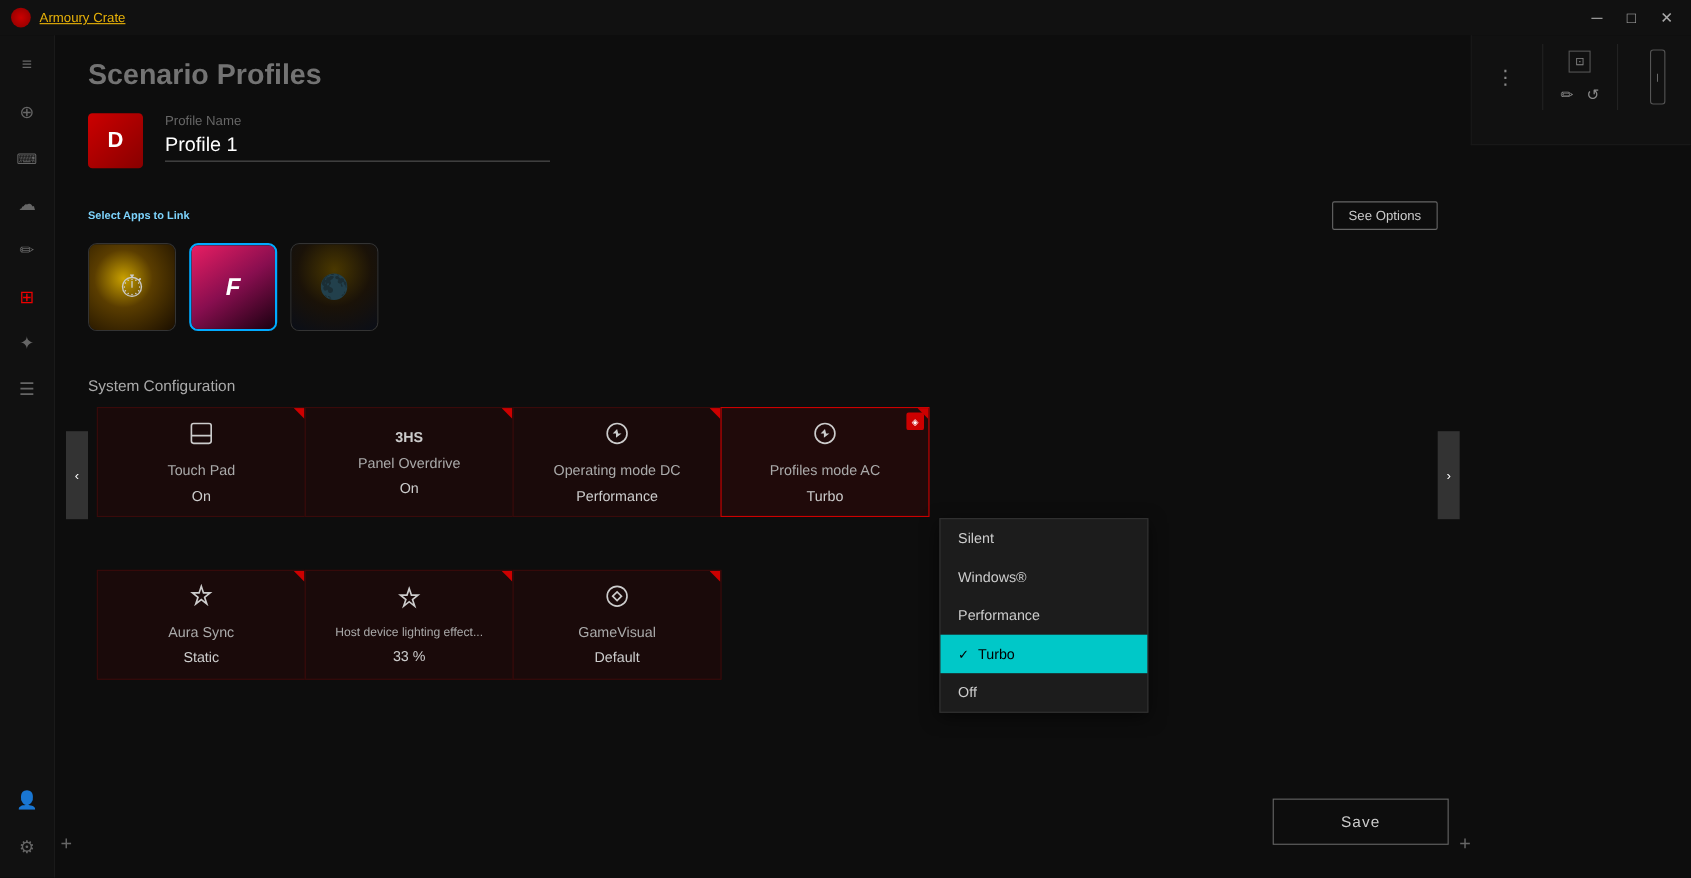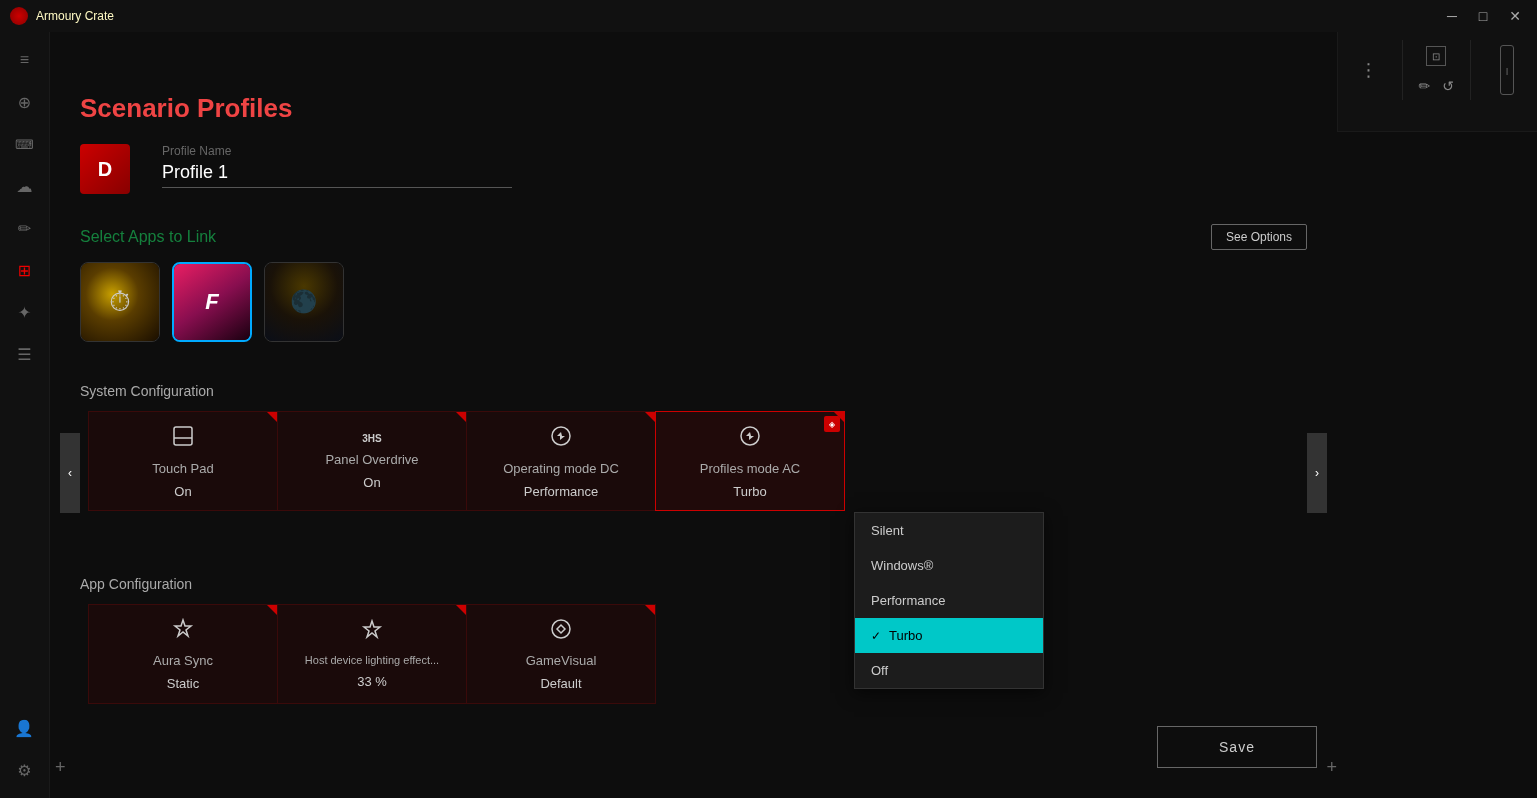--- a/index.html
+++ b/index.html
@@ -24,22 +24,23 @@
       padding: 0 10px;
     }
     .title-bar-logo {
       width: 18px; height: 18px;
       background: radial-gradient(circle, #cc0000, #880000);
       border-radius: 50%;
       margin-right: 8px;
     }
     .title-bar-text {
       font-size: 12px;
-      color: #fef9c3;
+      color: #eab308;
       flex: 1;
+      text-decoration: underline;
     }
     .title-bar-controls {
       display: flex;
       gap: 10px;
     }
     .title-bar-btn {
       font-size: 14px;
       color: #aaa;
       cursor: pointer;
       padding: 0 6px;
@@ -105,44 +106,42 @@
       top: 32px;
       left: 50px;
       right: 200px;
       bottom: 0;
       padding: 20px 30px;
       overflow-y: auto;
     }
     .page-title {
       font-size: 26px;
       font-weight: 600;
-      color: #ef4444;
+      color: #737373;
       margin-bottom: 20px;
-      margin-top: 41px;
     }
 
     
     .profile-section {
       display: flex;
       align-items: flex-start;
       gap: 20px;
       margin-bottom: 30px;
     }
     .profile-icon {
       width: 50px; height: 50px;
       background: linear-gradient(135deg, #cc0000, #880000);
       border-radius: 4px;
       display: flex; align-items: center; justify-content: center;
       color: #fff;
       font-size: 20px;
       font-weight: bold;
     }
     .profile-info {
       flex: 1;
-      margin-left: 12px;
     }
     .profile-label {
       font-size: 12px;
       color: #666;
       margin-bottom: 4px;
     }
     .profile-name-input {
       background: transparent;
       border: none;
       border-bottom: 1px solid #555;
@@ -157,22 +156,23 @@
     .apps-section {
       margin-bottom: 30px;
     }
     .apps-header {
       display: flex;
       align-items: center;
       justify-content: space-between;
       margin-bottom: 12px;
     }
     .apps-header-label {
-      font-size: 16px;
-      color: #15803d;
+      font-size: 10px;
+      color: #7dd3fc;
+      font-weight: bold;
     }
     .see-options-btn {
       border: 1px solid #666;
       background: transparent;
       color: #ccc;
       padding: 5px 14px;
       font-size: 12px;
       cursor: pointer;
       border-radius: 2px;
     }
@@ -435,21 +435,21 @@
               <rect x="3" y="3" width="18" height="18" rx="2"></rect>
               <line x1="3" y1="14" x2="21" y2="14"></line>
             </svg>
           </div>
           <div class="config-card-label">Touch Pad</div>
           <div class="config-card-value">On</div>
         </div>
 
         <div class="config-card">
           <div class="card-red-corner"></div>
-          <div class="config-card-icon" style="font-size:10px; color:#ccc; font-weight:bold;">3HS</div>
+          <div class="config-card-icon" style="font-size:13px; color:#ccc; font-weight:bold;">3HS</div>
           <div class="config-card-label">Panel Overdrive</div>
           <div class="config-card-value">On</div>
         </div>
 
         <div class="config-card">
           <div class="card-red-corner"></div>
           <div class="config-card-icon">
             <svg width="24" height="24" viewBox="0 0 24 24" fill="none" stroke="#ccc" stroke-width="1.5">
               <circle cx="12" cy="12" r="9"></circle>
               <path d="M12 8 L8 12 L11 12 L11 16 L16 12 L13 12 Z" fill="#ccc" stroke="none"></path>
@@ -493,21 +493,20 @@
             </div>
           </div>
         </div>
 
       </div>
       <button class="carousel-arrow right" style="right:-20px;">›</button>
     </div>
   </div>
 
   <div>
-    <div class="config-section-title">App Configuration</div>
     <div class="config-cards" style="margin-left:8px;">
 
       <div class="config-card">
         <div class="card-red-corner"></div>
         <div class="config-card-icon">
           <svg width="22" height="22" viewBox="0 0 22 22" fill="none" stroke="#ccc" stroke-width="1.5">
             <path d="M11 2 L13 8 L19 8 L14 12 L16 18 L11 14 L6 18 L8 12 L3 8 L9 8 Z" fill="none"></path>
           </svg>
         </div>
         <div class="config-card-label">Aura Sync</div>

